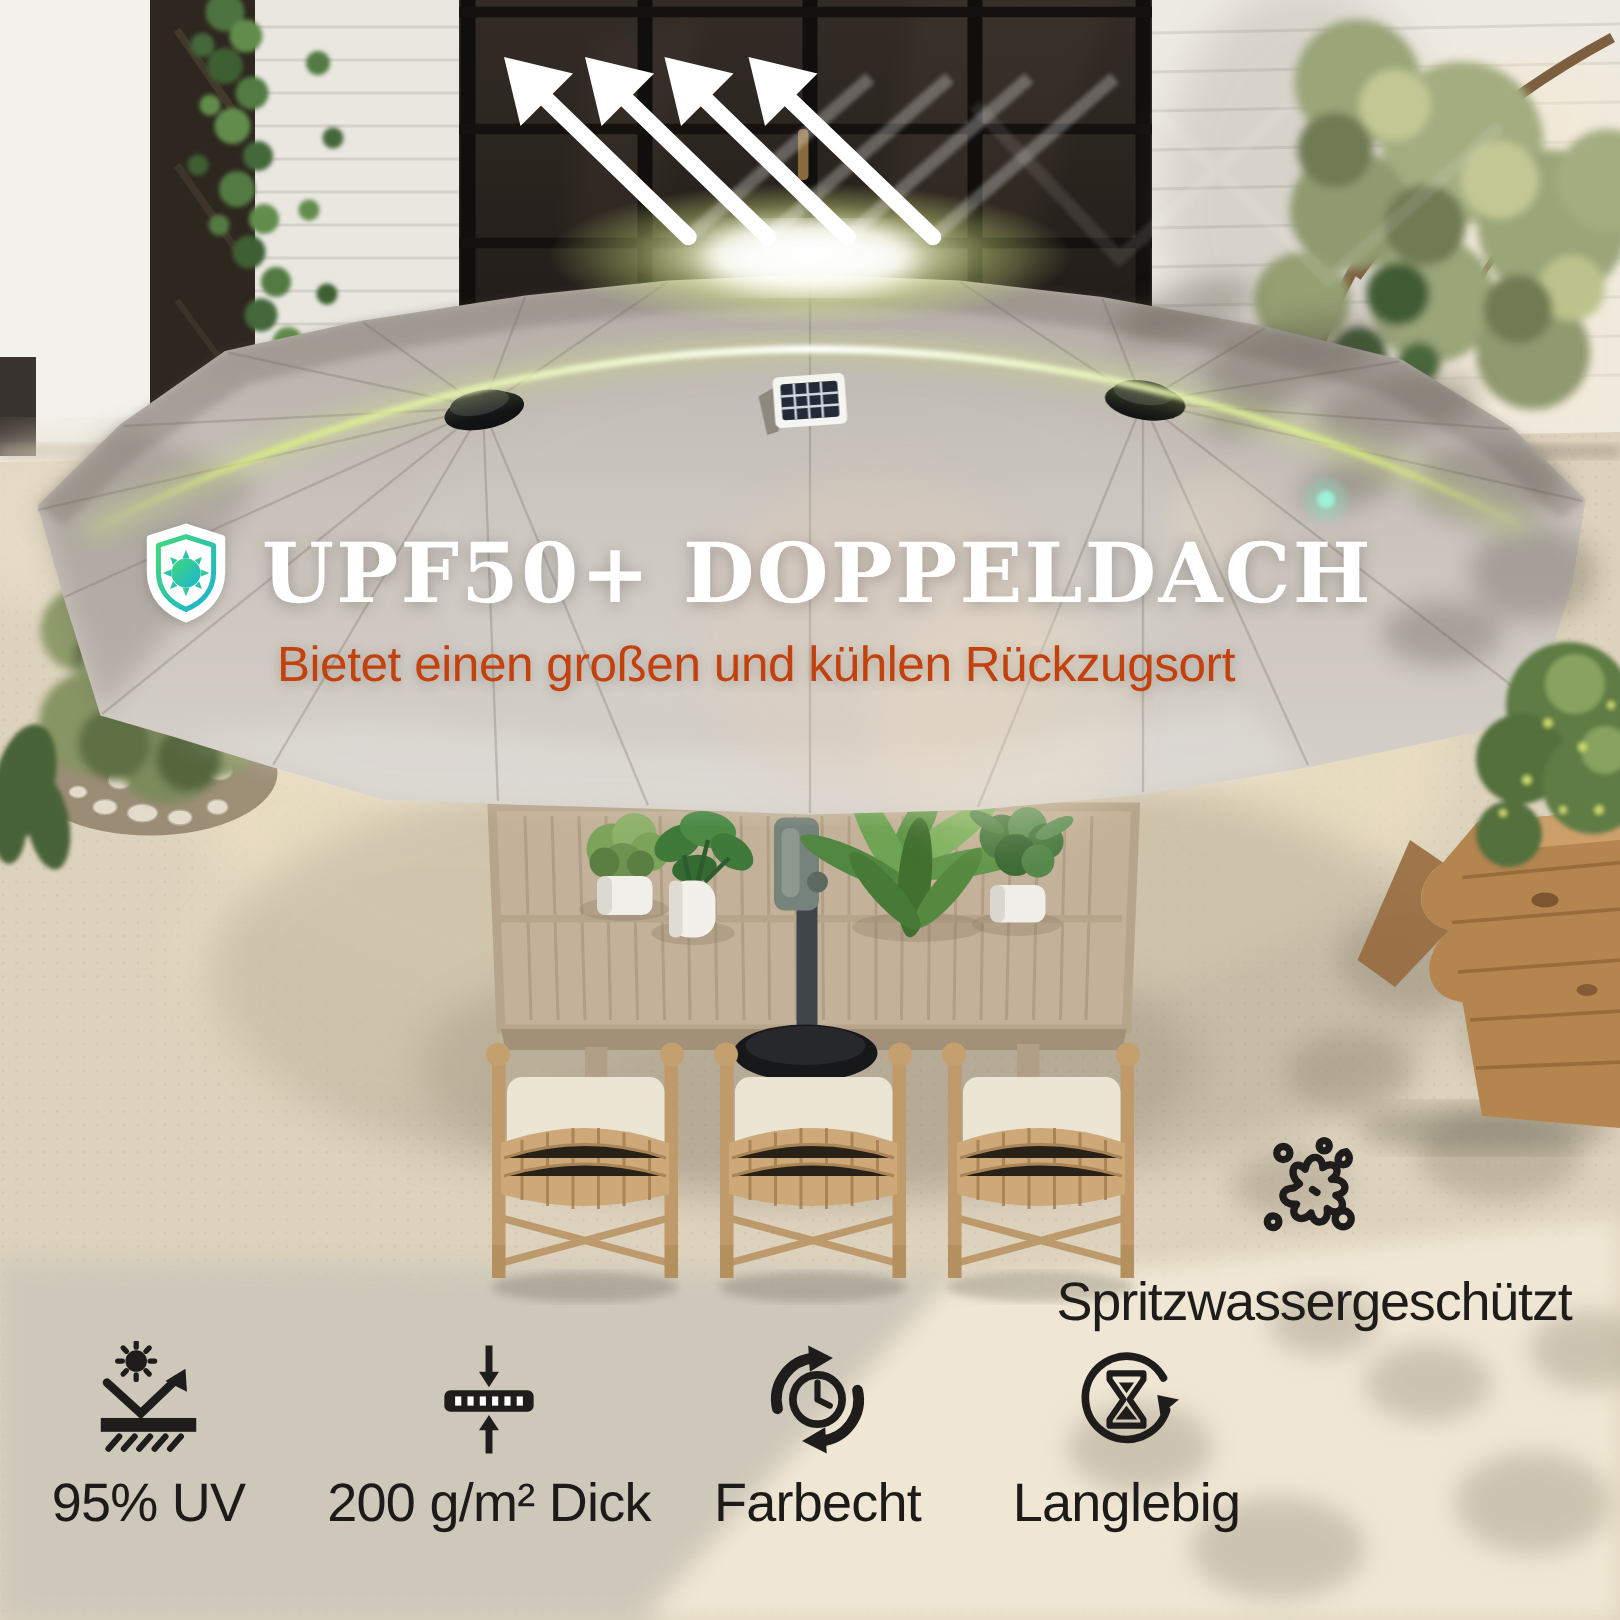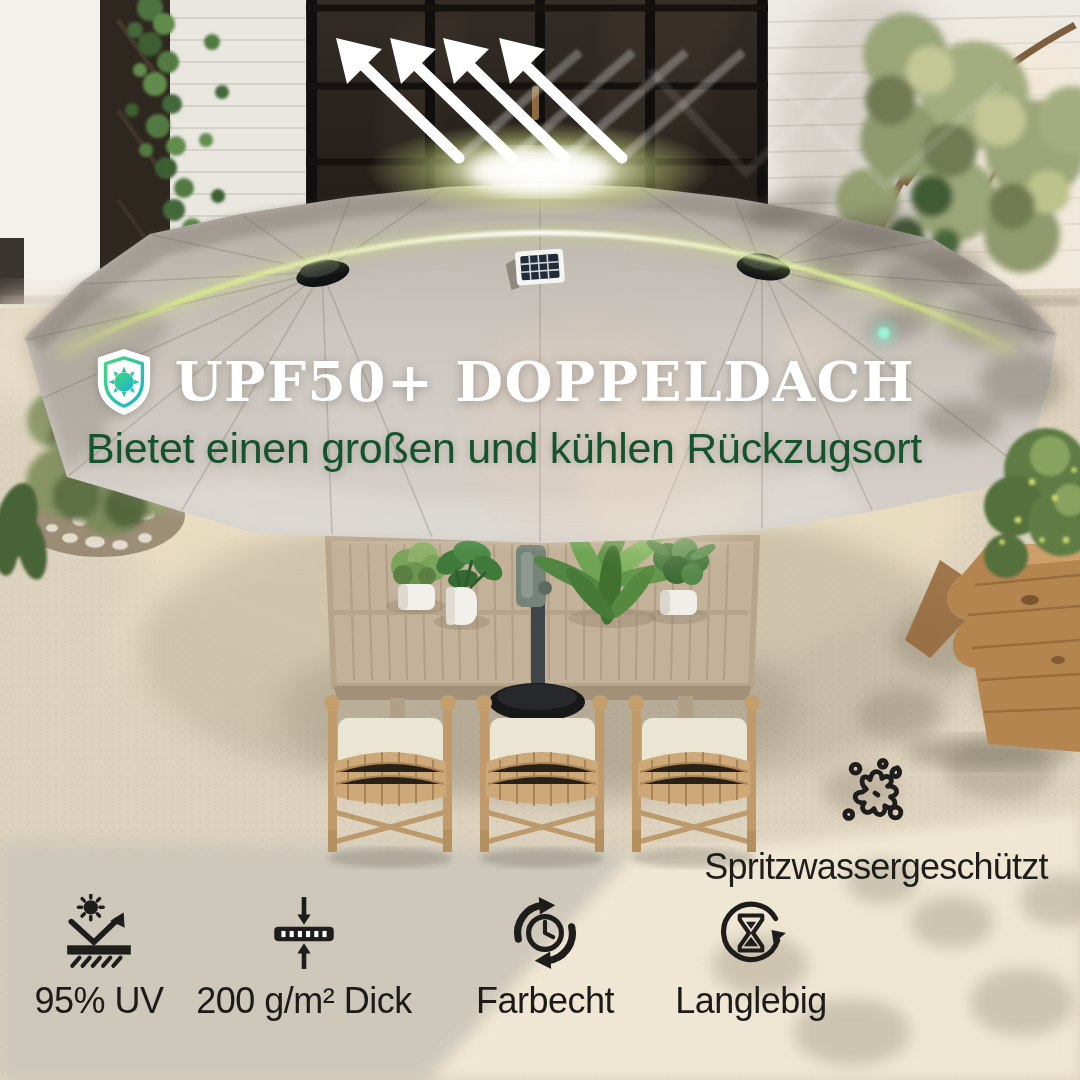--- a/index.html
+++ b/index.html
@@ -6,33 +6,33 @@
   .stage{position:relative;width:1080px;height:1080px;overflow:hidden;
          font-family:"Liberation Sans",sans-serif;background:#e6ddc9;}
   .scene{position:absolute;inset:0;display:block;}
   
   .hero{position:absolute;top:348px;left:0;width:1008px;text-align:center;pointer-events:none;}
   .hero-row{display:flex;align-items:center;justify-content:center;gap:20px;}
   .hero-row .shield{width:62px;height:68px;flex:0 0 auto;filter:drop-shadow(0 2px 4px rgba(60,55,45,.25));}
   h1.headline{margin:0;font-family:"DejaVu Serif","Liberation Serif",serif;font-weight:700;
       font-size:55px;line-height:64px;color:#ffffff;letter-spacing:1.5px;
       text-shadow:0 2px 10px rgba(70,64,54,.35);}
-  .subtitle{margin-top:8px;font-size:43px;letter-spacing:-.3px;color:#14532d;
+  .subtitle{margin-top:8px;font-size:33px;letter-spacing:-.3px;color:#c2410c;
       text-shadow:0 1px 8px rgba(70,64,54,.30);}
   
   .splash{position:absolute;left:876px;top:758px;transform:translateX(-50%);
       text-align:center;width:460px;pointer-events:none;}
   .splash .icon{width:74px;height:74px;}
   .splash .label{margin-top:10px;font-size:36px;letter-spacing:-.8px;color:#1e1d1b;white-space:nowrap;}
   
   .feature{position:absolute;top:894px;transform:translateX(-50%);text-align:center;
       width:280px;pointer-events:none;}
   .feature .icon{width:78px;height:78px;}
   .feature .label{margin-top:4px;font-size:36px;letter-spacing:-.5px;color:#1c1b19;white-space:nowrap;}
-  .f1{left:99px}.f2{left:304px}.f3{left:545px}.f4{left:751px}
+  .f1{left:99px}.f2{left:326px}.f3{left:545px}.f4{left:751px}
 </style>
 </head>
 <body>
 
 <div class="stage">
 
 <svg class="scene" viewBox="0 0 1080 1080" aria-hidden="true">
   <defs>
     <filter id="b1">
           <feGaussianBlur stdDeviation="1.5"></feGaussianBlur>

